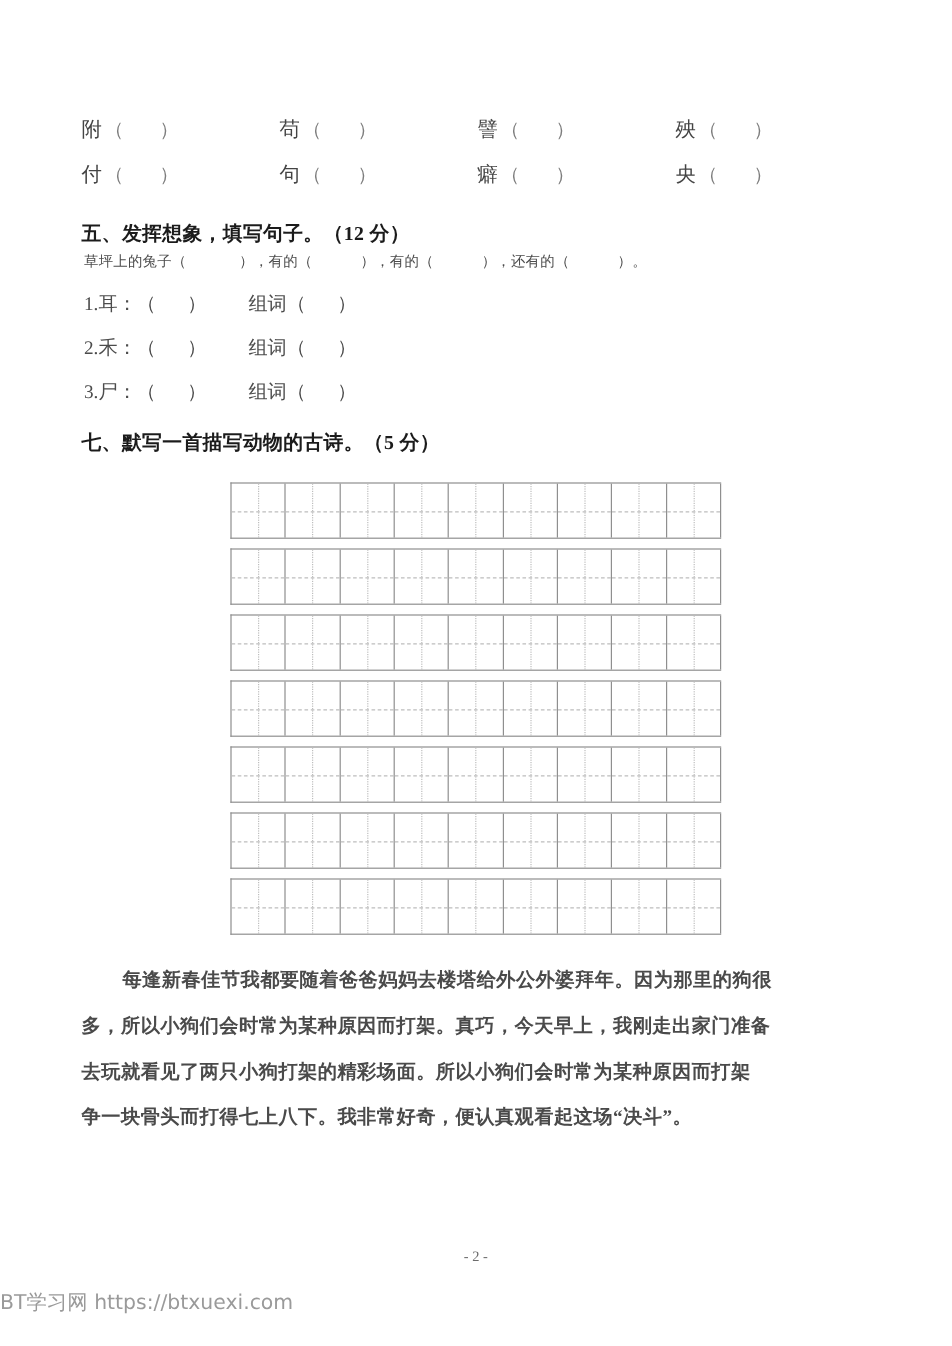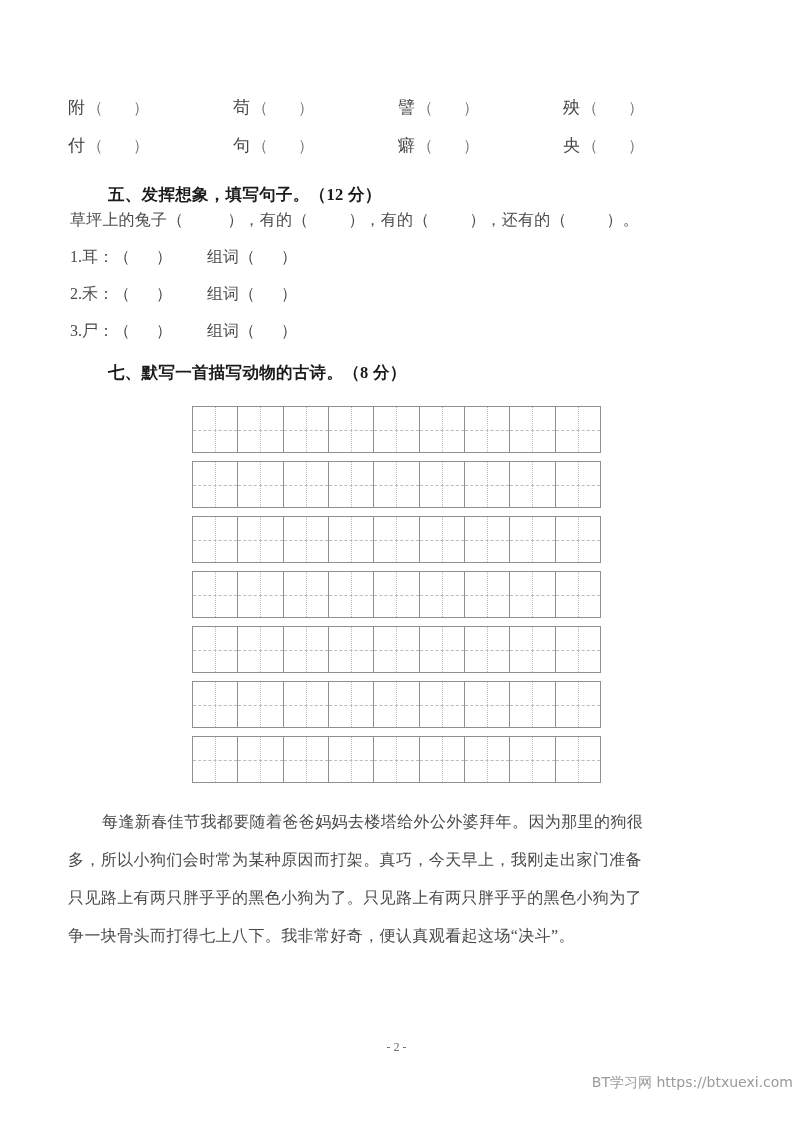--- a/index.html
+++ b/index.html
@@ -59,26 +59,25 @@
   .char-cell .paren .gap { display: inline-block; width: 30px; }
 
   
   .sec-head {
     font-weight: bold;
     font-size: 16.5px;
     color: #1b1b1b;
     margin-top: 20px;
     margin-bottom: 4px;
     letter-spacing: 0.3px;
-    margin-left: 40px;
   }
 
   
   .fill-line {
-    font-size: 16px;
+    font-size: 12px;
     color: #4c4c4c;
     margin-top: 0;
     margin-bottom: 6px;
     padding-left: 2px;
     letter-spacing: 0.2px;
   }
   .fill-line .blank { display: inline-block; width: 44px; }
   .fill-line .blank-sm { display: inline-block; width: 40px; }
 
   
@@ -132,40 +131,40 @@
   }
 
   
   .passage {
     margin-top: 20px;
     font-size: 16px;
     color: #4a4a4a;
     line-height: 38px;
     letter-spacing: 0.4px;
   }
-  .passage p { margin: 0; }
+  .passage p { margin: 0; font-weight: bold; }
   .passage .indent { display: inline-block; width: 34px; }
 
   
   .page-number {
     position: absolute;
     left: 0;
     right: 0;
     top: 1040px;
     text-align: center;
     font-size: 12px;
     color: #6b6b6b;
   }
   .watermark {
     position: absolute;
     left: 0;
     right: 0;
     top: 1074px;
-    text-align: right;
-    font-size: 14px;
+    text-align: left;
+    font-size: 17px;
     color: #9a9a9a;
     font-family: "DejaVu Sans", "Liberation Sans", sans-serif;
   }
 </style>
 </head>
 <body>
 
 <div class="page">
   <div class="content">
 
@@ -236,21 +235,21 @@
     <div class="radical-item">
       <span class="idx-part">3.</span>
         <span class="idx-part">尸：（</span>
         <span class="b"></span>
         <span>）</span>
       <span class="zuci">组词（</span>
         <span class="b"></span>
         <span>）</span>
     </div>
 
-    <div class="sec-head">七、默写一首描写动物的古诗。（8 分）</div>
+    <div class="sec-head">七、默写一首描写动物的古诗。（5 分）</div>
     <div class="grid-wrap" id="grid-wrap">
         <div class="grid-row">
           <div class="grid-cell"></div>
           <div class="grid-cell"></div>
           <div class="grid-cell"></div>
           <div class="grid-cell"></div>
           <div class="grid-cell"></div>
           <div class="grid-cell"></div>
           <div class="grid-cell"></div>
           <div class="grid-cell"></div>
@@ -320,21 +319,21 @@
           <div class="grid-cell"></div>
           <div class="grid-cell"></div>
           <div class="grid-cell"></div>
           <div class="grid-cell"></div>
         </div>
       </div>
 
     <div class="passage">
       <p><span class="indent"></span><span>每逢新春佳节我都要随着爸爸妈妈去楼塔给外公外婆拜年。因为那里的狗很</span></p>
       <p>多，所以小狗们会时常为某种原因而打架。真巧，今天早上，我刚走出家门准备</p>
-      <p>只见路上有两只胖乎乎的黑色小狗为了。只见路上有两只胖乎乎的黑色小狗为了</p>
+      <p>去玩就看见了两只小狗打架的精彩场面。所以小狗们会时常为某种原因而打架</p>
       <p>争一块骨头而打得七上八下。我非常好奇，便认真观看起这场“决斗”。</p>
     </div>
 
   </div>
 
   <div class="page-number">- 2 -</div>
   <div class="watermark">BT学习网 https://btxuexi.com</div>
 </div>
 
 </body></html>

